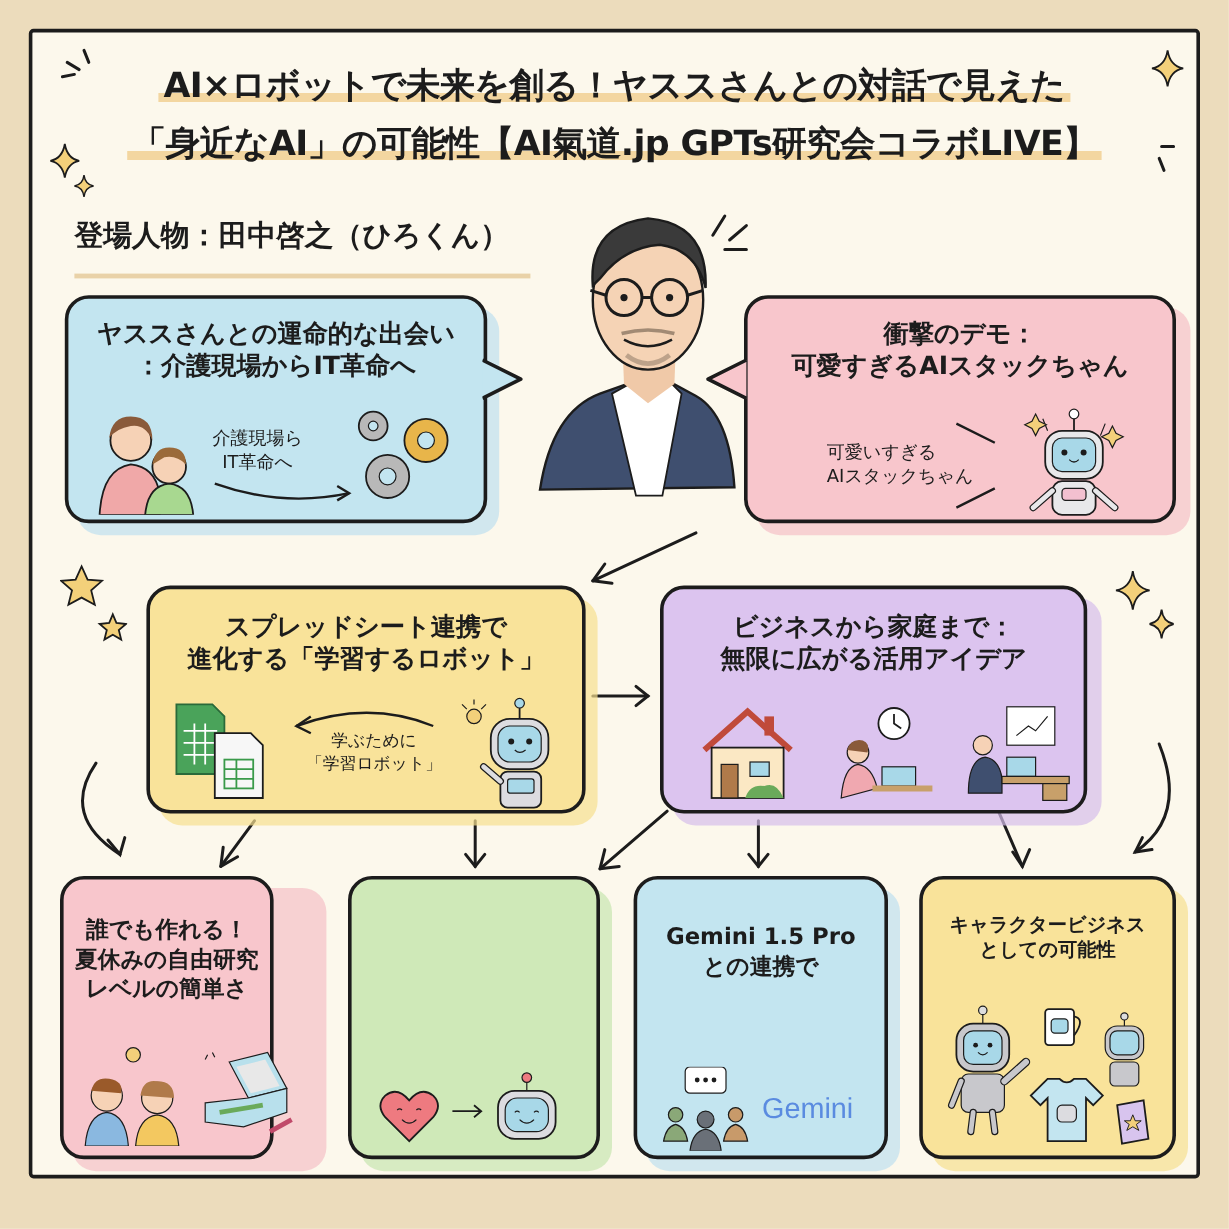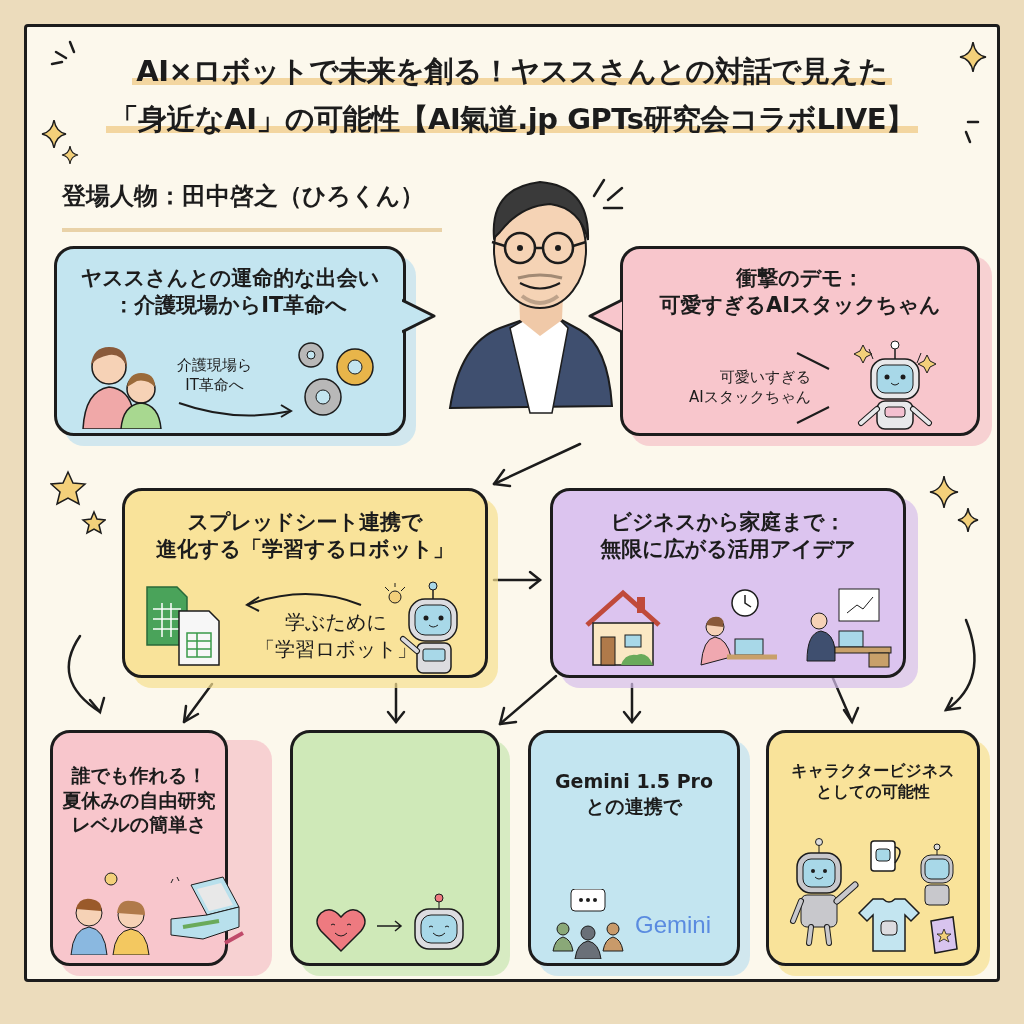--- a/index.html
+++ b/index.html
@@ -121,21 +121,21 @@
 <svg class="abs" style="left:402px;top:296px" width="34" height="40">
   <path d="M0 4 L32 20 L0 36" fill="#c3e5f0" stroke="#1c1c1c" stroke-width="3" stroke-linejoin="round"></path>
 </svg>
 
 <div class="shadow" style="left:630px;top:256px;width:362px;height:190px;background:#f5c0c8;opacity:0.7"></div>
 <div class="box" style="left:620px;top:246px;width:360px;height:190px;background:#f8c6cc">
   <div class="box-title" style="font-size:21px;margin-top:16px">
     <div>衝撃のデモ：</div>
     <div>可愛すぎるAIスタックちゃん</div>
   </div>
-  <div class="small-label" style="left:66px;top:118px;text-align:right">
+  <div class="small-label" style="left:66px;top:118px;text-align:left">
     <div>可愛いすぎる</div>
     <div>AIスタックちゃん</div>
   </div>
   <svg class="abs" style="left:170px;top:100px" width="40" height="80">
     <path d="M4 4 L36 20 M4 74 L36 58" stroke="#1c1c1c" stroke-width="2"></path>
   </svg>
   <svg class="abs" style="left:220px;top:90px" width="110" height="96">
     <path d="M26 10 L30 20 M78 14 L74 24" stroke="#1c1c1c"></path>
     <path d="M20 6 l3 6 6 3 -6 3 -3 6 -3 -6 -6 -3 6 -3z M84 16 l3 6 6 3 -6 3 -3 6 -3 -6 -6 -3 6 -3z" fill="#f3d07a" stroke="#1c1c1c"></path>
     <line x1="52" y1="8" x2="52" y2="20" stroke="#1c1c1c" stroke-width="1.5"></line>
@@ -200,21 +200,21 @@
     <path d="M36 28 L66 28 L76 38 L76 82 L36 82Z" fill="#f7f7f7" stroke="#1c1c1c" stroke-width="1.5"></path>
     <g stroke="#3a9a4a" stroke-width="1.5" fill="none">
         <rect x="44" y="50" width="24" height="24"></rect>
         <path d="M44 58 H68 M44 66 H68 M54 50 V74"></path>
       </g>
   </svg>
   <svg class="abs" style="left:112px;top:96px" width="130" height="30">
     <path d="M124 18 Q70 -4 10 18" fill="none" stroke="#1c1c1c" stroke-width="2"></path>
     <path d="M22 10 L10 18 L22 24" fill="none" stroke="#1c1c1c" stroke-width="2"></path>
   </svg>
-  <div class="small-label" style="left:130px;top:118px;font-size:20px;text-align:center">
+  <div class="small-label" style="left:130px;top:118px;font-size:14px;text-align:center">
     <div>学ぶために</div>
     <div>「学習ロボット」</div>
   </div>
   <svg class="abs" style="left:256px;top:90px" width="90" height="96">
     <circle cx="14" cy="16" r="6" fill="#f3d07a" stroke="#1c1c1c"></circle>
     <path d="M4 6 L8 10 M14 2 L14 6 M24 6 L20 10" stroke="#1c1c1c"></path>
     <line x1="52" y1="6" x2="52" y2="18" stroke="#1c1c1c" stroke-width="1.5"></line>
     <circle cx="52" cy="5" r="4" fill="#a8d8e8" stroke="#1c1c1c"></circle>
     <rect x="28" y="18" width="48" height="42" rx="16" fill="#dcdce0" stroke="#1c1c1c" stroke-width="1.5"></rect>
     <rect x="34" y="24" width="36" height="30" rx="10" fill="#a8d8e8" stroke="#1c1c1c"></rect>

